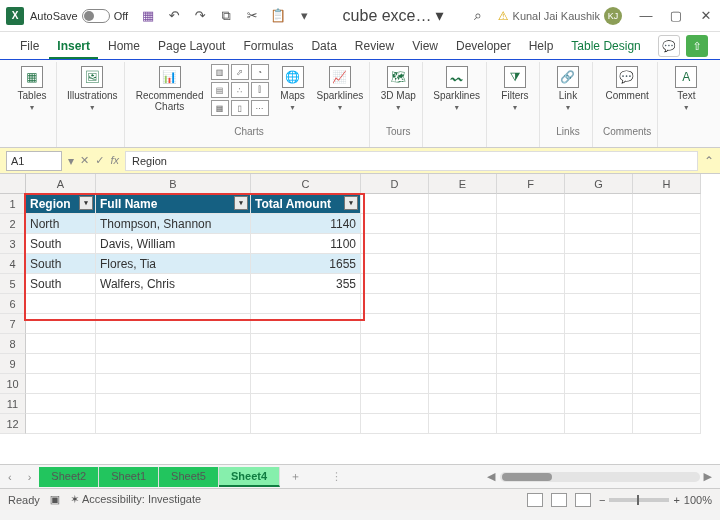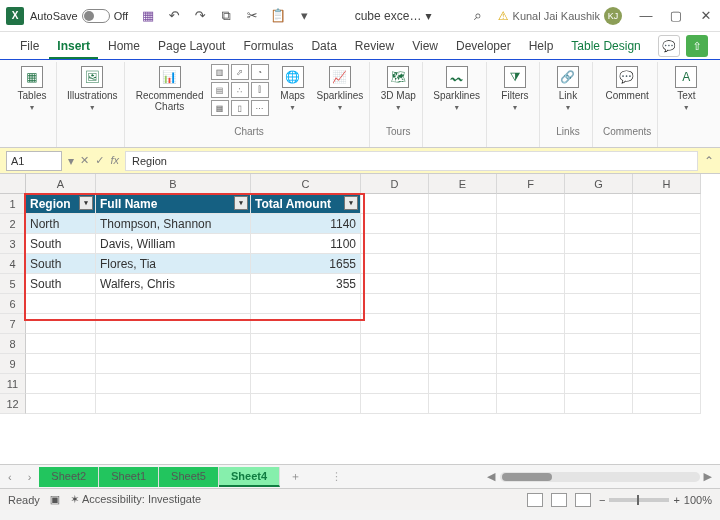--- a/index.html
+++ b/index.html
@@ -4,21 +4,21 @@
 <style>
 * { margin:0; padding:0; box-sizing:border-box; font-family:"Segoe UI",Arial,sans-serif; }
 body { background:#f3f3f3; width:720px; height:520px; overflow:hidden; font-size:12px; color:#333; }
 .titlebar { height:32px; background:#fff; display:flex; align-items:center; padding:0 6px; gap:6px; border-bottom:1px solid #e0e0e0;}
 .titlebar .xlicon { width:18px; height:18px; background:#217346; color:#fff; font-size:10px; font-weight:bold; display:flex; align-items:center; justify-content:center; border-radius:2px;}
 .autosave { display:flex; align-items:center; gap:4px; font-size:11px;}
 .toggle { width:28px; height:14px; border:1px solid #888; border-radius:7px; position:relative; background:#fff;}
 .toggle::before{content:"";position:absolute;left:1px;top:1px;width:10px;height:10px;border-radius:50%;background:#888;}
 .qat { display:flex; gap:10px; align-items:center; margin-left:6px;}
 .qat span, .winctrl span { width:16px; text-align:center; color:#555; font-size:13px;}
-.doctitle { flex:1; display:flex; justify-content:center; align-items:center; gap:4px; font-size:12px; color:#444;}
+.doctitle { flex:1; display:flex; justify-content:center; align-items:center; gap:4px; font-size:16px; color:#444;}
 .user { display:flex; align-items:center; gap:4px; font-size:11px; color:#666;}
 .user .warn { color:#d9a400; font-size:12px;}
 .avatar { width:18px; height:18px; border-radius:50%; background:#8c9e57; color:#fff; font-size:9px; display:flex; align-items:center; justify-content:center;}
 .winctrl { display:flex; gap:14px; margin-left:10px;}
 .tabs { height:28px; background:#fff; display:flex; align-items:end; gap:2px; padding:0 12px; border-bottom:1px solid #1d4ed8;}
 .tab { padding:4px 8px; font-size:12px; color:#444; cursor:pointer; border-bottom:2px solid transparent;}
 .tab.active { color:#107c41; border-bottom:2px solid #107c41; font-weight:600;}
 .tab.context { color:#107c41;}
 .tabs .spacer { flex:1;}
 .tabs .right { display:flex; gap:6px; align-items:center; margin-bottom:2px;}
@@ -351,20 +351,31 @@
         <div class="cell" style="width: 70px;"></div>
         <div class="cell" style="width: 155px;"></div>
         <div class="cell" style="width: 110px;"></div>
         <div class="cell" style="width: 68px;"></div>
         <div class="cell" style="width: 68px;"></div>
         <div class="cell" style="width: 68px;"></div>
         <div class="cell" style="width: 68px;"></div>
         <div class="cell" style="width: 68px;"></div>
       </div>
       <div class="row">
+        <div class="rowlabel">10</div>
+        <div class="cell" style="width: 70px;"></div>
+        <div class="cell" style="width: 155px;"></div>
+        <div class="cell" style="width: 110px;"></div>
+        <div class="cell" style="width: 68px;"></div>
+        <div class="cell" style="width: 68px;"></div>
+        <div class="cell" style="width: 68px;"></div>
+        <div class="cell" style="width: 68px;"></div>
+        <div class="cell" style="width: 68px;"></div>
+      </div>
+      <div class="row">
         <div class="rowlabel">11</div>
         <div class="cell" style="width: 70px;"></div>
         <div class="cell" style="width: 155px;"></div>
         <div class="cell" style="width: 110px;"></div>
         <div class="cell" style="width: 68px;"></div>
         <div class="cell" style="width: 68px;"></div>
         <div class="cell" style="width: 68px;"></div>
         <div class="cell" style="width: 68px;"></div>
         <div class="cell" style="width: 68px;"></div>
       </div>

